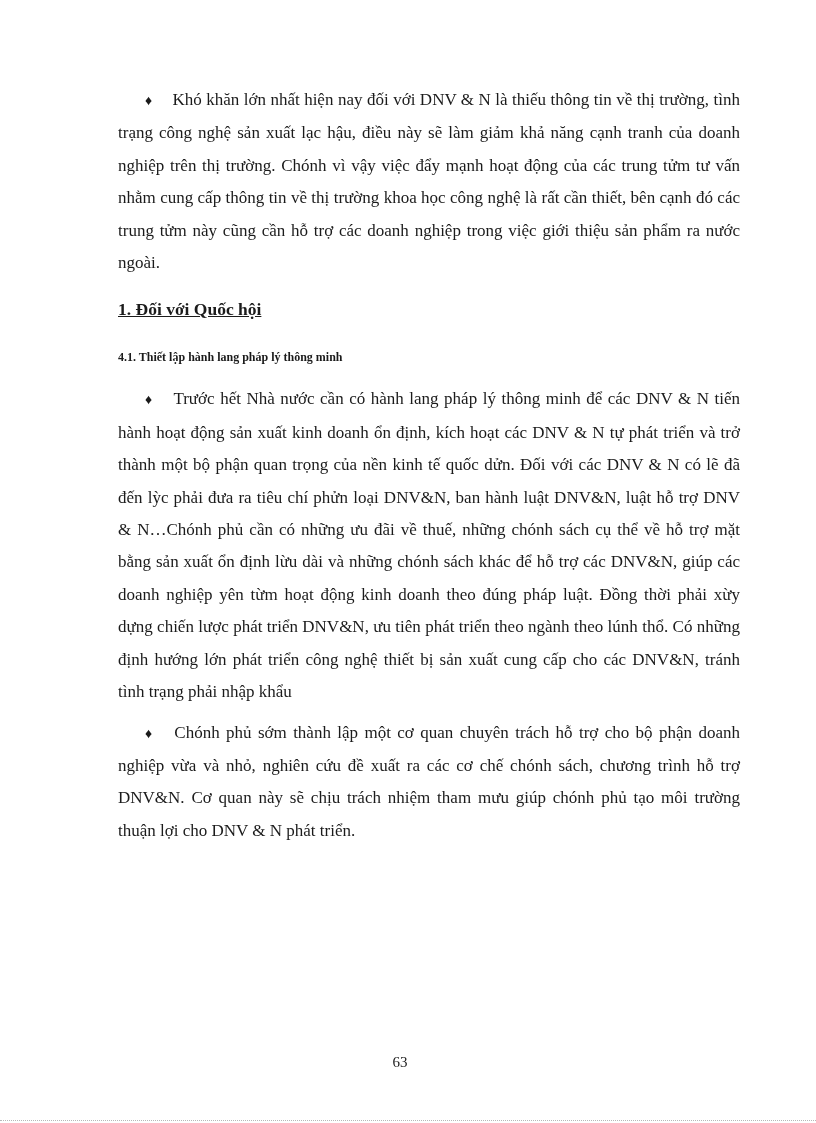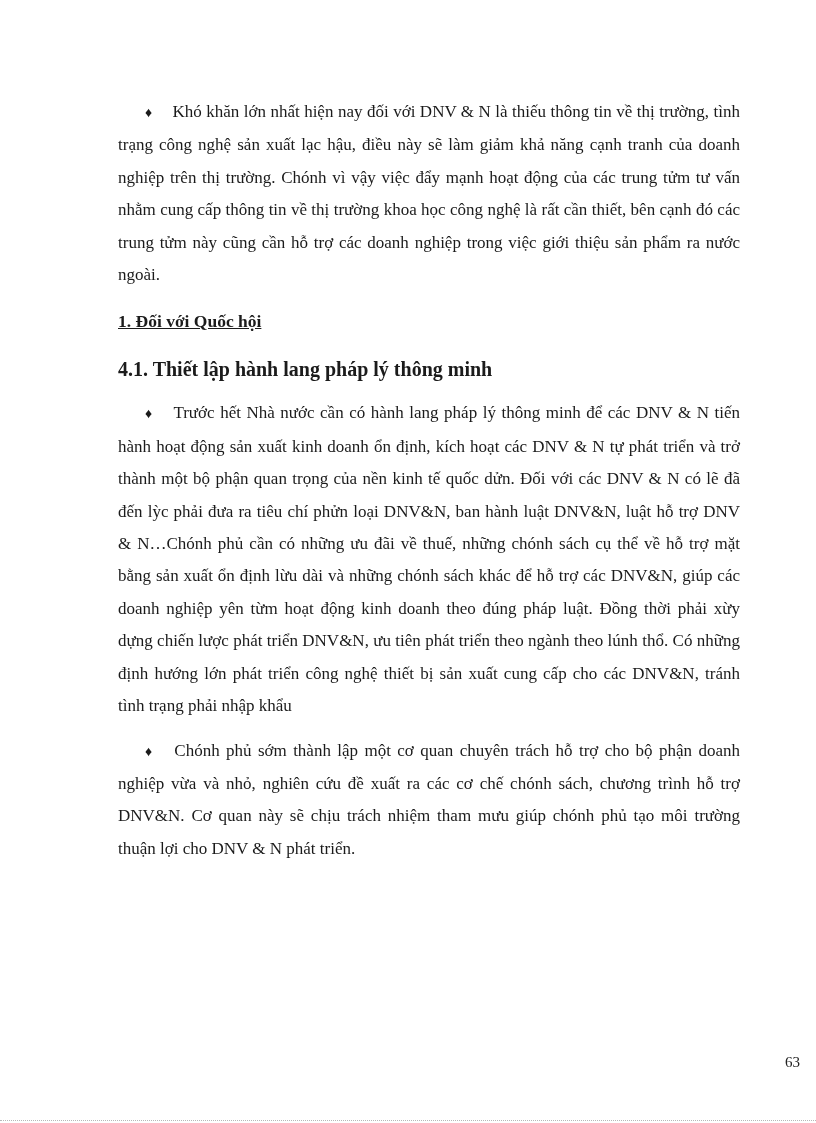--- a/index.html
+++ b/index.html
@@ -20,49 +20,49 @@
     position: absolute;
     top: 84px;
     left: 118px;
     width: 622px;
   }
   .para {
     font-size: 17px;
     line-height: 32.4px;
     text-align: justify;
     text-indent: 27px;
-    margin: 12px 0 8px 0;
+    margin: 0 0 8px 0;
   }
   .bullet {
     font-size: 14px;
     vertical-align: baseline;
   }
   .tab {
     display: inline-block;
     width: 20px;
   }
   .heading {
     font-size: 17.5px;
     font-weight: bold;
     text-decoration: underline;
     margin: 14px 0 16px 0;
     line-height: 32px;
   }
   .subheading {
-    font-size: 20px;
+    font-size: 12px;
     font-weight: bold;
     margin: 14px 0 10px 0;
     line-height: 32px;
   }
   .page-number {
     position: absolute;
     left: 0;
     right: 16px;
     bottom: 52px;
-    text-align: right;
+    text-align: center;
     font-size: 15px;
     color: #222222;
   }
   .bottom-border {
     position: absolute;
     left: 0;
     right: 0;
     bottom: 2px;
     border-bottom: 1px dotted #b9b9b9;
   }

